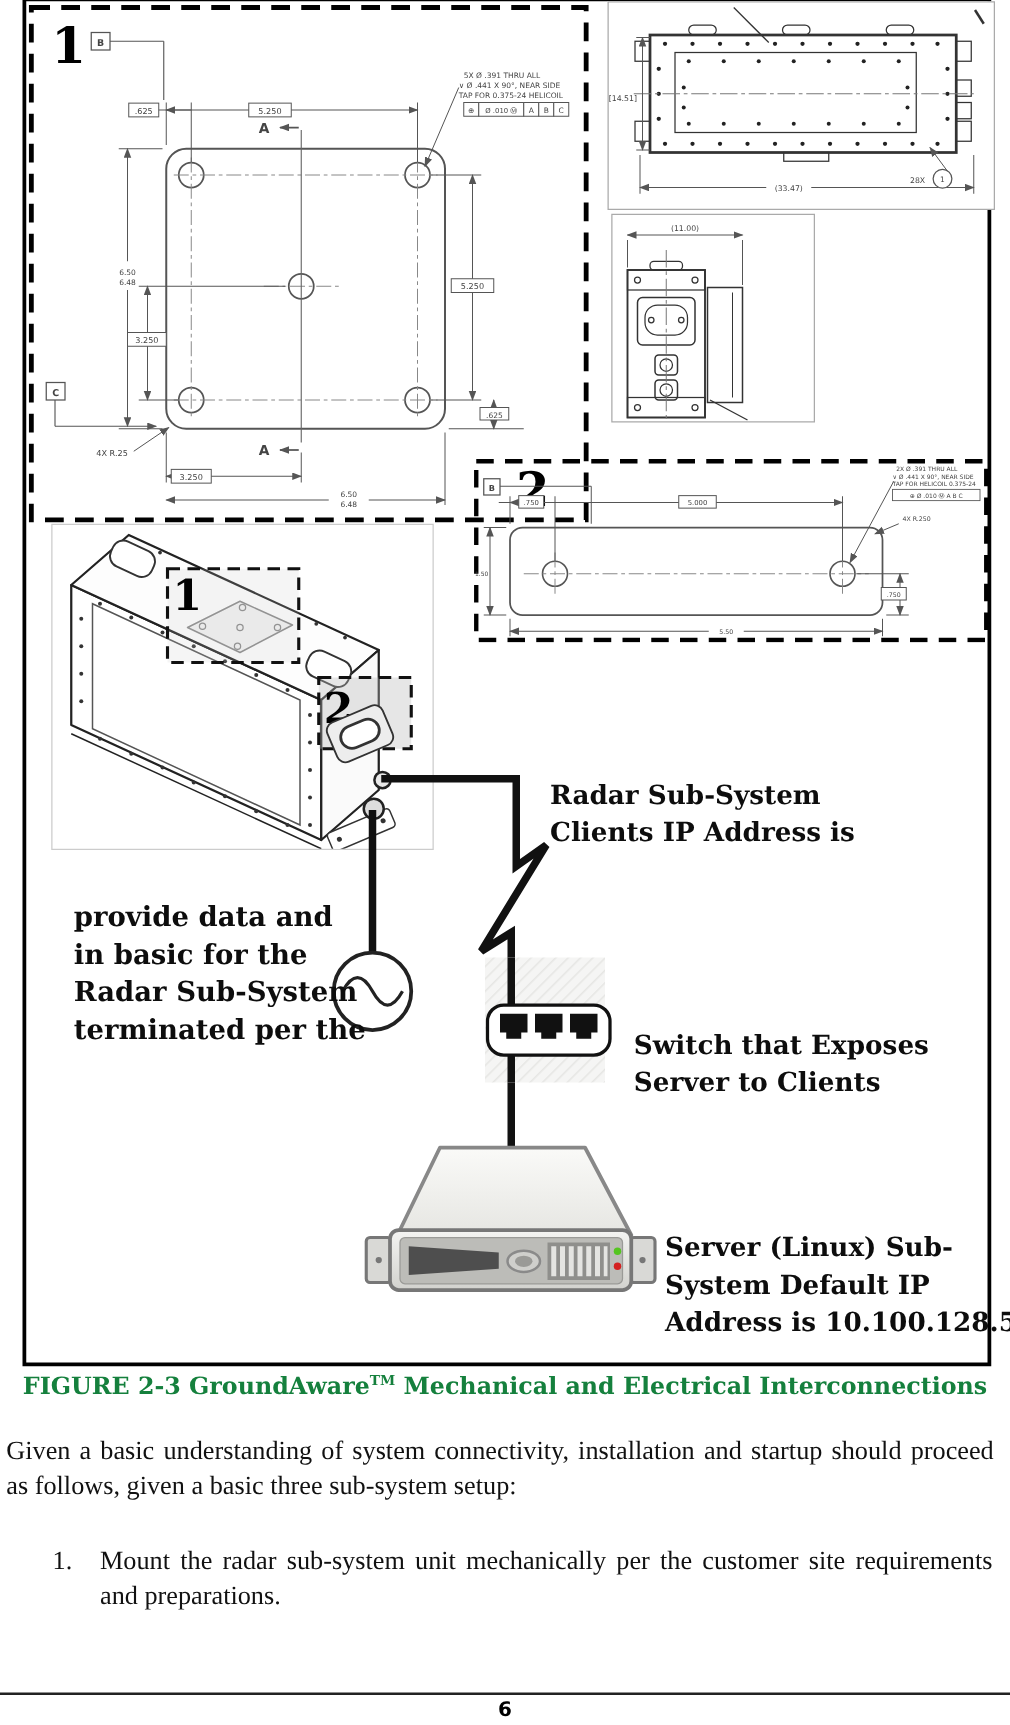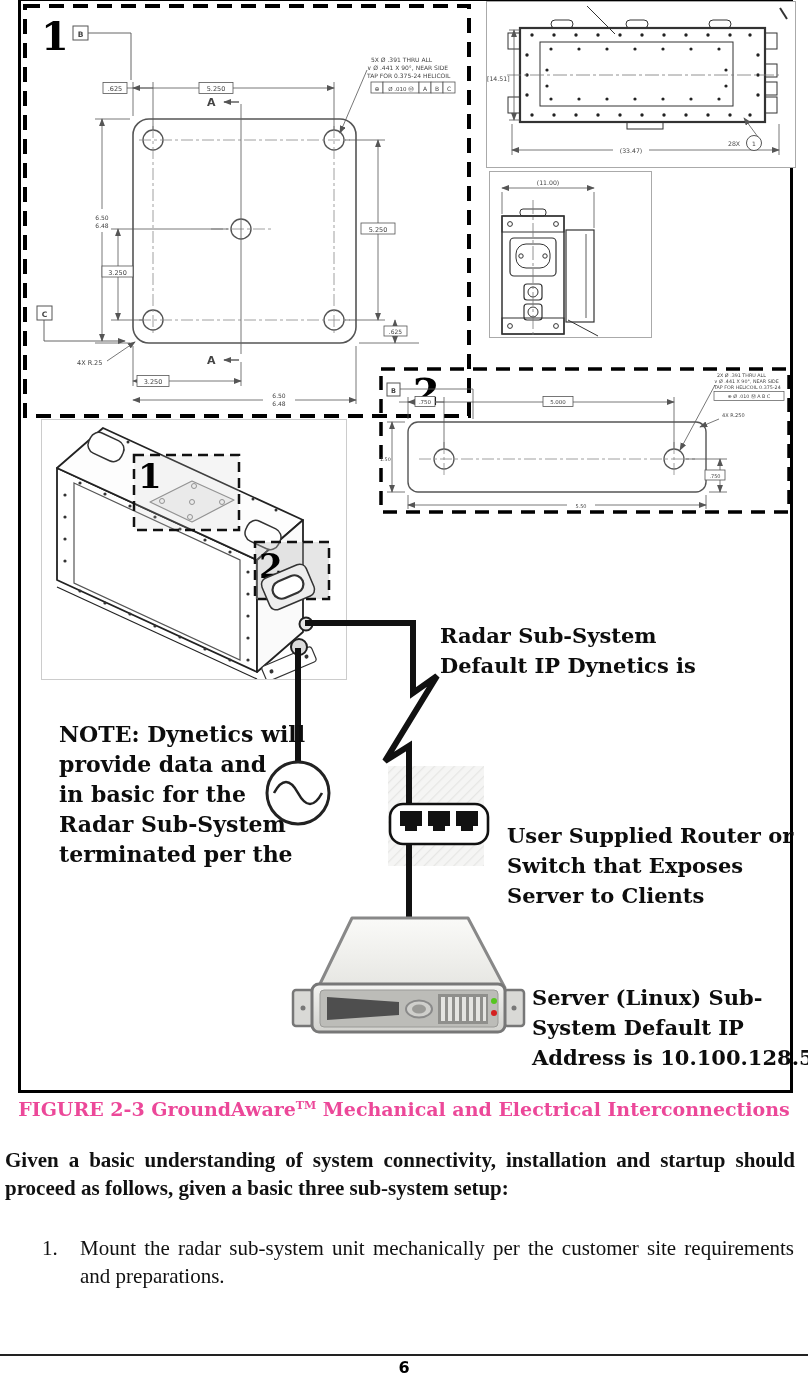--- a/index.html
+++ b/index.html
@@ -9,23 +9,23 @@
   .figure{left:18px;top:-2px;width:775px;height:1095px;border:3px solid #000;box-sizing:border-box;}
   .frame-gray{border:1px solid #aaa;box-sizing:border-box;background:#fff;}
   .frame-light{border:1px solid #ccc;box-sizing:border-box;background:#fff;}
   .anno{font-family:"DejaVu Serif",serif;font-weight:bold;color:#0d0d0d;margin-top:44px;}
   .anno div{white-space:nowrap;}
   .radar-text{left:419px;top:576px;font-size:21px;line-height:30px;}
   .note-text{left:38px;top:674px;font-size:22px;line-height:30px;}
   .router-text{left:486px;top:776px;font-size:21px;line-height:30px;}
   .server-text{left:511px;top:938px;font-size:21px;line-height:30px;}
   .caption{left:0;top:1098px;width:808px;text-align:center;font-family:"DejaVu Serif",serif;
-           font-weight:bold;font-size:19px;color:#ec4899;}
+           font-weight:bold;font-size:19px;color:#15803d;}
   .caption sup{font-size:11px;}
-  .paragraph{left:5px;top:1146px;width:790px;font-size:21px;line-height:28px;text-align:justify;font-weight:bold;}
+  .paragraph{left:5px;top:1146px;width:790px;font-size:21px;line-height:28px;text-align:justify;}
   .list-row{left:42px;top:1234px;width:752px;font-size:21px;line-height:28px;}
   .list-num{position:absolute;left:0;top:0;}
   .list-text{margin-left:38px;text-align:justify;}
   .footer-line{left:0;top:1354px;width:808px;border-top:2px solid #222;}
   .footer-num{left:0;top:1358px;width:808px;text-align:center;font-family:"DejaVu Sans",sans-serif;
               font-weight:bold;font-size:16px;color:#000;}
   svg text{font-family:"DejaVu Sans",sans-serif;fill:#444;}
   text.biglab{font-family:"DejaVu Serif",serif;font-weight:bold;fill:#000;}
 </style>
 </head>
@@ -458,31 +458,29 @@
             <rect x="455" y="996" width="4" height="24"></rect>
             <rect x="462" y="996" width="3" height="24"></rect>
         </g>
         <circle cx="473" cy="1000" r="3" fill="#55c520"></circle>
         <circle cx="473" cy="1012" r="3" fill="#d42020"></circle>
       </g>
     </svg>
 
     <div class="abs anno radar-text">
       <div>Radar Sub-System</div>
-      <div>Default IP Dynetics is</div>
+      <div>Clients IP Address is</div>
     </div>
     <div class="abs anno note-text">
-      <div>NOTE: Dynetics will</div>
       <div>provide data and</div>
       <div>in basic for the</div>
       <div>Radar Sub-System</div>
       <div>terminated per the</div>
     </div>
     <div class="abs anno router-text">
-      <div>User Supplied Router or</div>
       <div>Switch that Exposes</div>
       <div>Server to Clients</div>
     </div>
     <div class="abs anno server-text">
       <div>Server (Linux) Sub-</div>
       <div>System Default IP</div>
       <div>Address is 10.100.128.5</div>
     </div>
   </div>
 

